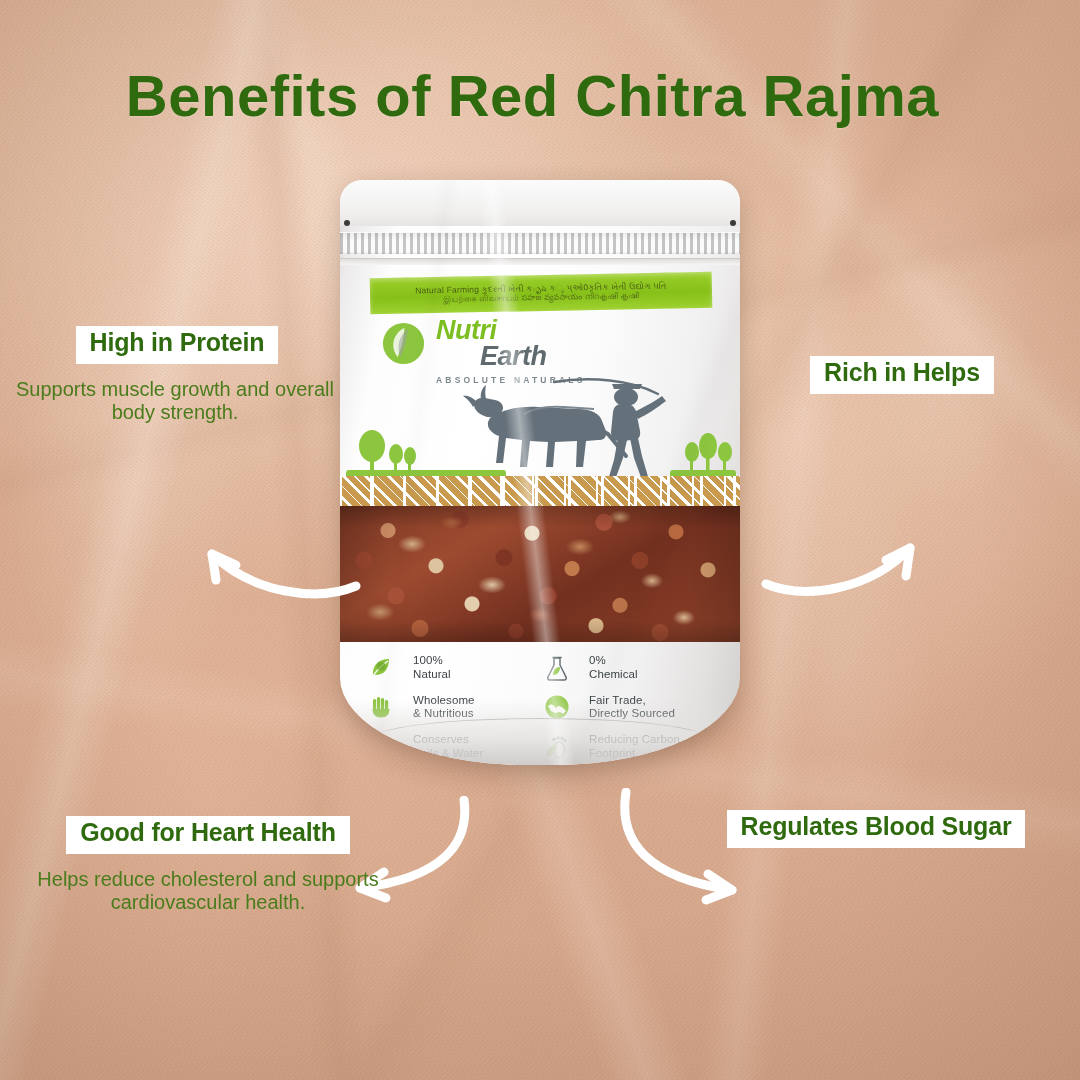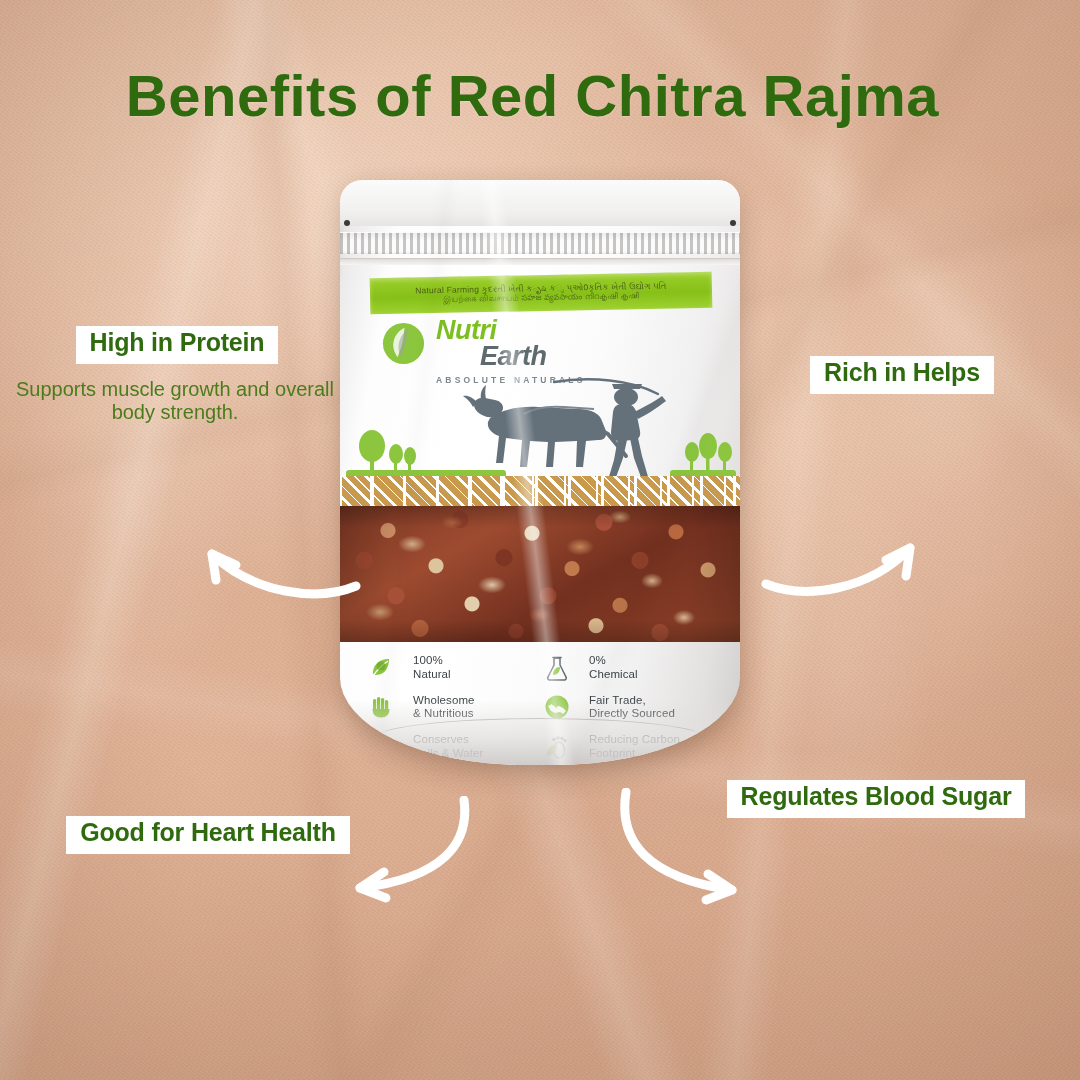--- a/index.html
+++ b/index.html
@@ -71,21 +71,21 @@
     padding:4px 14px 9px;line-height:1;white-space:nowrap;
   }
   .b-body{
     color:#4a7c1c;font-size:20px;line-height:1.16;font-weight:400;
     margin-top:14px;
   }
   #b-protein{left:18px;top:326px;width:318px;text-align:center;}
   #b-protein .b-body{margin-left:-4px;}
   #b-fiber{left:742px;top:356px;width:320px;text-align:center;}
   #b-heart{left:8px;top:816px;width:400px;text-align:center;}
-  #b-sugar{left:676px;top:780px;width:400px;text-align:center;}
+  #b-sugar{left:676px;top:810px;width:400px;text-align:center;}
 
   
   .arrow{position:absolute;pointer-events:none;}
   #arrow-tl{left:178px;top:490px;}
   #arrow-tr{left:758px;top:486px;}
   #arrow-bl{left:318px;top:796px;}
   #arrow-br{left:608px;top:788px;}
 
   
   #pouch{
@@ -481,19 +481,20 @@
     <div class="b-head">High in Protein</div>
     <div class="b-body">Supports muscle growth and overall body strength.</div>
   </div>
 
   <div class="benefit" id="b-fiber">
     <div class="b-head">Rich in Helps</div>
   </div>
 
   <div class="benefit" id="b-heart">
     <div class="b-head">Good for Heart Health</div>
+    <div class="b-body">Helps reduce cholesterol and supports cardiovascular health.</div>
   </div>
 
   <div class="benefit" id="b-sugar">
     <div class="b-head">Regulates Blood Sugar</div>
   </div>
 
 </div>
 
 </body></html>

